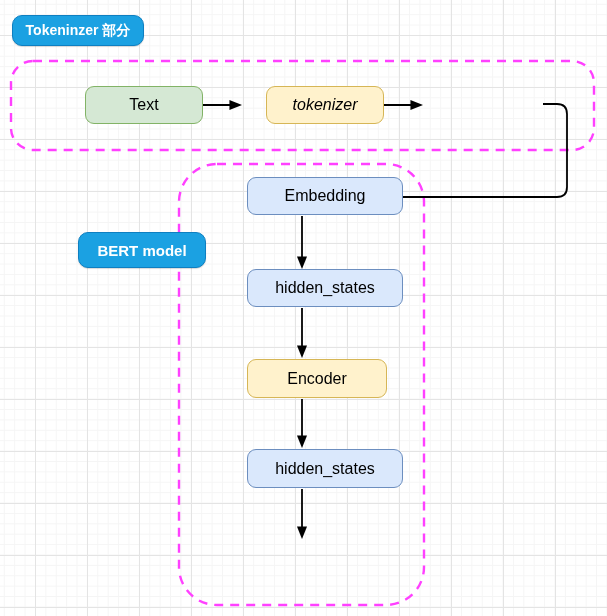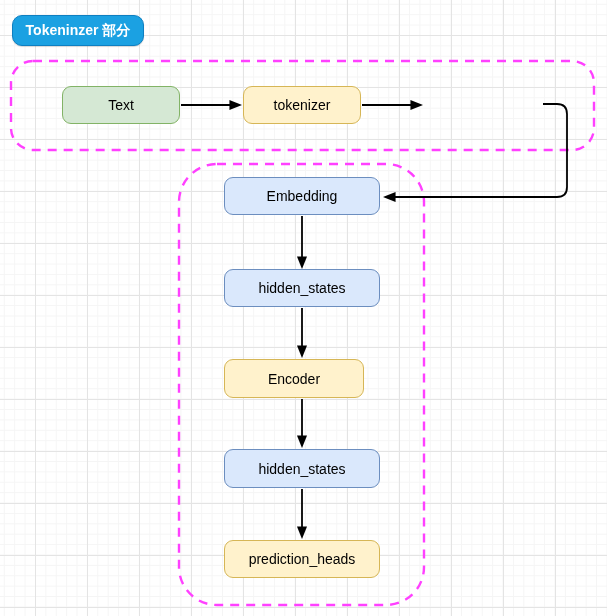--- a/index.html
+++ b/index.html
@@ -13,21 +13,21 @@
       linear-gradient(to right,#f5f5f5 1px,transparent 1px),
       linear-gradient(to bottom,#f5f5f5 1px,transparent 1px);
     background-size:52px 52px,52px 52px,10.4px 10.4px,10.4px 10.4px;
     background-position:35px 35px,35px 35px,3.8px 3.8px,3.8px 3.8px;
   }
   svg.layer{position:absolute;left:0;top:0;}
   .node{
     position:absolute;box-sizing:border-box;
     border:1.5px solid #000;border-radius:9px;
     display:flex;align-items:center;justify-content:center;
-    font-size:14px;color:#000;text-align:center;
+    font-size:16px;color:#000;text-align:center;margin-left:23px;
   }
   .badge{
     position:absolute;box-sizing:border-box;
     border:1.5px solid #0e7fc1;border-radius:10px;
     display:flex;align-items:center;justify-content:center;
     color:#ffffff;font-weight:bold;font-size:14px;
     box-shadow:0 1px 1px rgba(0,0,0,0.15);
   }
 </style>
 </head>
@@ -50,37 +50,37 @@
     <path d="M543,104 H557 Q567,104 567,114 V187 Q567,197 557,197 H388" fill="none" stroke-width="1.8" marker-end="url(#arrow)" stroke="#000000"></path>
     <path d="M302,216 V264" fill="none" stroke-width="1.8" marker-end="url(#arrow)" stroke="#000000"></path>
     <path d="M302,308 V353" fill="none" stroke-width="1.8" marker-end="url(#arrow)" stroke="#000000"></path>
     <path d="M302,399 V443" fill="none" stroke-width="1.8" marker-end="url(#arrow)" stroke="#000000"></path>
     <path d="M302,489 V534" fill="none" stroke-width="1.8" marker-end="url(#arrow)" stroke="#000000"></path>
   </svg>
 
   <div class="badge" style="left: 12px; top: 15px; width: 132px; height: 31px; background: rgb(27, 161, 226); border-color: rgb(14, 127, 193);">
     <span>Tokeninzer 部分</span>
   </div>
+  <div class="badge" style="left: 78px; top: 232px; width: 128px; height: 36px; font-size: 15px; background: rgb(27, 161, 226); border-color: rgb(14, 127, 193);">
+    <span>BERT model</span>
+  </div>
 
   <div class="node" style="left: 62px; top: 86px; width: 118px; height: 38px; background: rgb(213, 232, 212); border-color: rgb(130, 179, 102);">
     <span>Text</span>
   </div>
-  <div class="node" style="left: 243px; top: 86px; width: 118px; height: 38px; background: rgb(255, 242, 204); border-color: rgb(214, 182, 86);">
+  <div class="node" style="left: 243px; top: 86px; width: 118px; height: 38px; background: rgb(255, 242, 204); border-color: rgb(214, 182, 86); font-style: italic;">
     <span>tokenizer</span>
   </div>
 
   <div class="node" style="left: 224px; top: 177px; width: 156px; height: 38px; background: rgb(218, 232, 252); border-color: rgb(108, 142, 191);">
     <span>Embedding</span>
   </div>
   <div class="node" style="left: 224px; top: 269px; width: 156px; height: 38px; background: rgb(218, 232, 252); border-color: rgb(108, 142, 191);">
     <span>hidden_states</span>
   </div>
   <div class="node" style="left: 224px; top: 359px; width: 140px; height: 39px; background: rgb(255, 242, 204); border-color: rgb(214, 182, 86);">
     <span>Encoder</span>
   </div>
   <div class="node" style="left: 224px; top: 449px; width: 156px; height: 39px; background: rgb(218, 232, 252); border-color: rgb(108, 142, 191);">
     <span>hidden_states</span>
   </div>
-  <div class="node" style="left: 224px; top: 540px; width: 156px; height: 38px; background: rgb(255, 242, 204); border-color: rgb(214, 182, 86);">
-    <span>prediction_heads</span>
-  </div>
 
 </div>
 
 </body></html>

